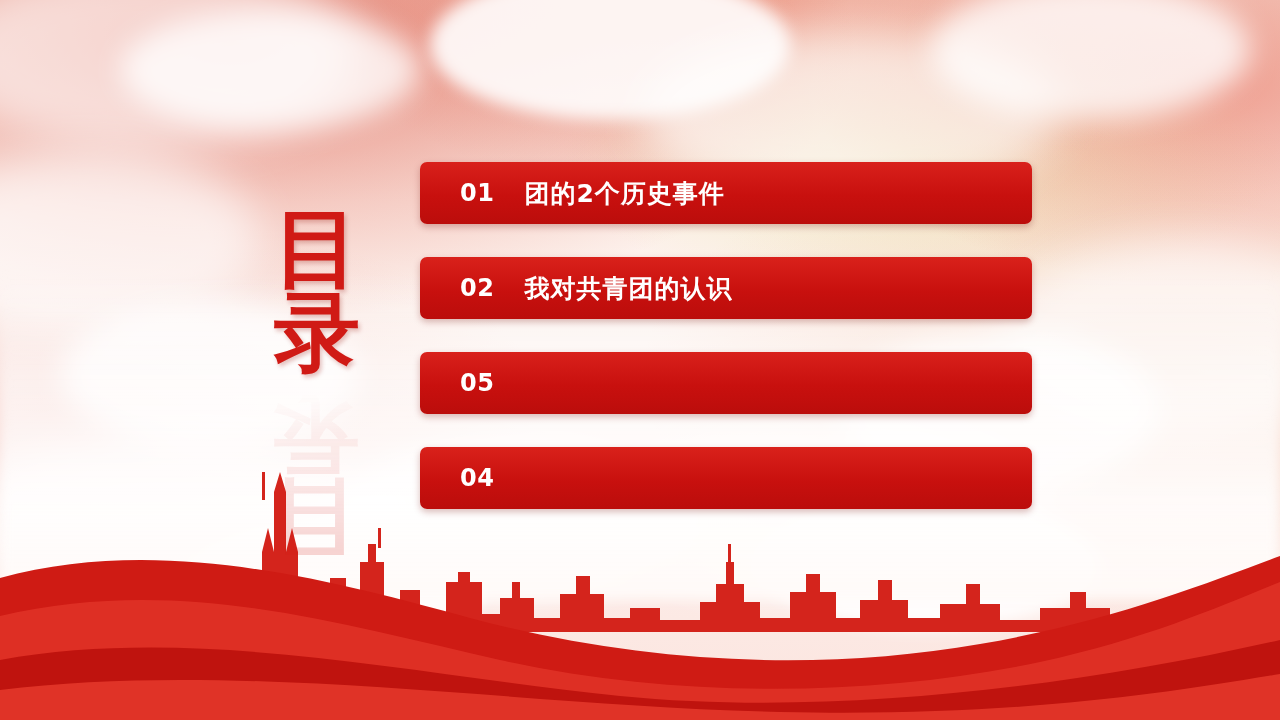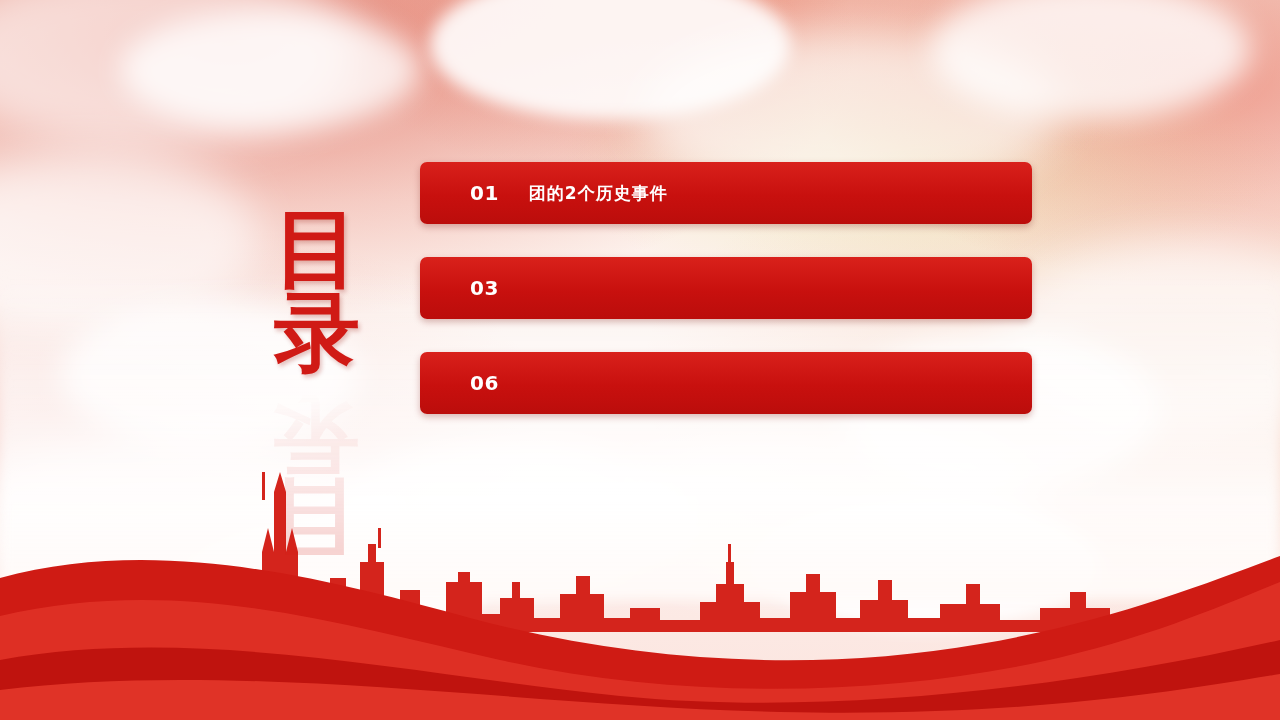--- a/index.html
+++ b/index.html
@@ -118,29 +118,29 @@
     background: linear-gradient(180deg, #d9211b 0%, #c8100e 55%, #bb0d0b 100%);
     box-shadow: 0 3px 7px rgba(120,10,5,0.28);
     display: flex;
     align-items: center;
     margin-bottom: 33px;
     color: #ffffff;
   }
   .menu-item .num {
     font-family: "DejaVu Sans", "Liberation Sans", sans-serif;
     font-weight: bold;
-    font-size: 20px;
-    margin-left: 50px;
+    font-size: 24px;
+    margin-left: 40px;
     letter-spacing: 0.5px;
     text-align: center;
   }
   .menu-item .txt {
     font-family: "DejaVu Sans", "Liberation Sans", sans-serif;
     font-weight: bold;
-    font-size: 17px;
+    font-size: 25px;
     margin-left: 30px;
     letter-spacing: 1px;
     white-space: nowrap;
   }
 </style>
 </head>
 <body>
 
 <div id="slide">
 
@@ -205,24 +205,28 @@
     <span class="ch">录</span>
   </div>
 
   <div class="menu">
 
     <div class="menu-item">
       <span class="num">01</span>
       <span class="txt">团的2个历史事件</span>
     </div>
 
-
-    <div class="menu-item">
-      <span class="num">03</span>
-    </div>
-
-    <div class="menu-item">
-      <span class="num">06</span>
+    <div class="menu-item">
+      <span class="num">02</span>
+      <span class="txt">我对共青团的认识</span>
+    </div>
+
+    <div class="menu-item">
+      <span class="num">05</span>
+    </div>
+
+    <div class="menu-item">
+      <span class="num">04</span>
     </div>
 
   </div>
 
 </div>
 
 </body></html>

